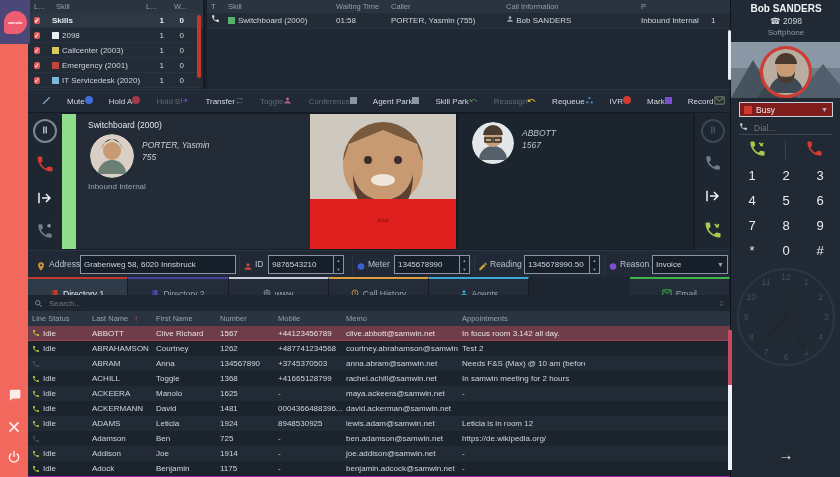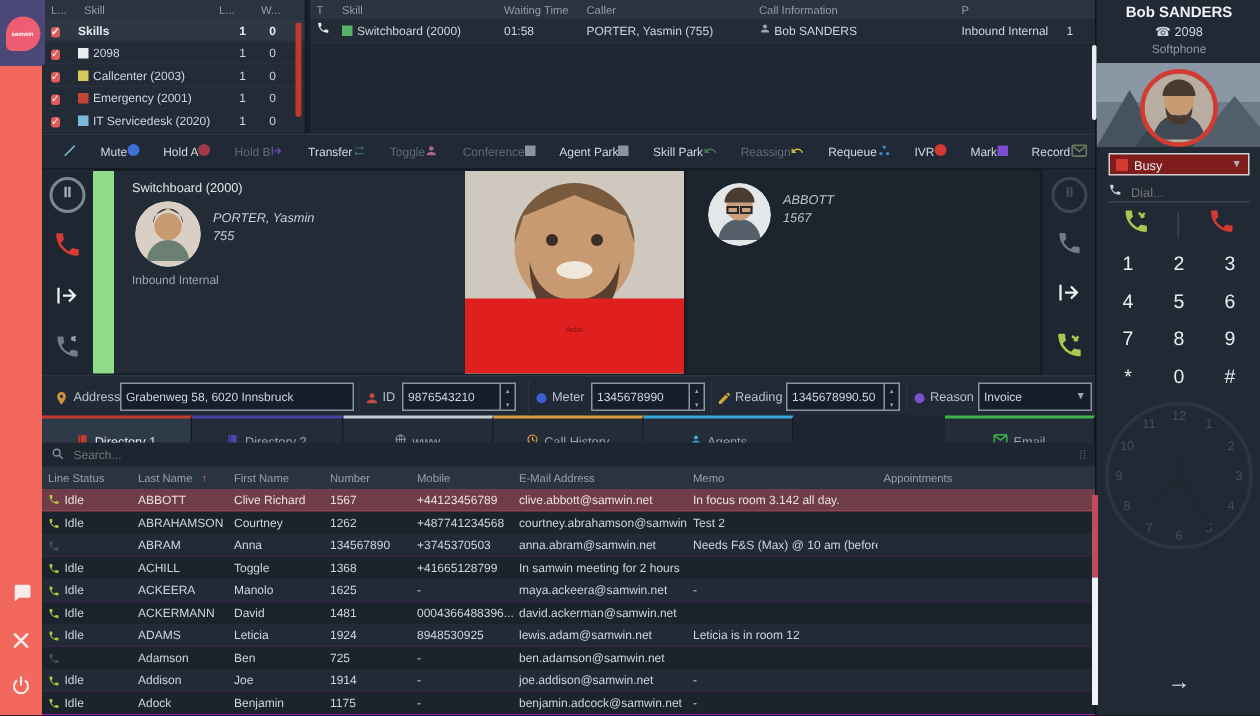--- a/index.html
+++ b/index.html
@@ -460,21 +460,20 @@
       <input placeholder="Search..." style="">
       <span style="color:#5d6875;font-size:8px">⁞⁞</span>
     </div>
 
     <div class="m dgrid" id="dirheader">
         <span>Line Status</span>
         <span>Last Name<span style="color: rgb(216, 106, 106);"> ↑</span></span>
         <span>First Name</span>
         <span>Number</span>
         <span>Mobile</span>
-        <span>E-Mail Address</span>
         <span>Memo</span>
         <span>Appointments</span>
       </div>
     <div class="m" id="dirrows">
         <div class="dgrid drow sel">
           <span><svg width="8" height="8" viewBox="0 0 24 24">
               <path fill="#b5c93c" d="M6.62 10.79c1.44 2.83 3.76 5.14 6.59 6.59l2.2-2.21c.27-.27.67-.36 1.02-.24 1.12.37 2.33.57 3.57.57.55 0 1 .45 1 1V20c0 .55-.45 1-1 1-9.39 0-17-7.61-17-17 0-.55.45-1 1-1h3.5c.55 0 1 .45 1 1 0 1.25.2 2.45.57 3.57.11.35.03.74-.25 1.02l-2.2 2.2z"></path>
             </svg> Idle</span>
           <span>ABBOTT</span>
           <span>Clive Richard</span>
@@ -511,20 +510,21 @@
           <span></span>
         </div>
         <div class="dgrid drow">
           <span><svg width="8" height="8" viewBox="0 0 24 24">
               <path fill="#b5c93c" d="M6.62 10.79c1.44 2.83 3.76 5.14 6.59 6.59l2.2-2.21c.27-.27.67-.36 1.02-.24 1.12.37 2.33.57 3.57.57.55 0 1 .45 1 1V20c0 .55-.45 1-1 1-9.39 0-17-7.61-17-17 0-.55.45-1 1-1h3.5c.55 0 1 .45 1 1 0 1.25.2 2.45.57 3.57.11.35.03.74-.25 1.02l-2.2 2.2z"></path>
             </svg> Idle</span>
           <span>ACHILL</span>
           <span>Toggle</span>
           <span>1368</span>
           <span>+41665128799</span>
+          <span>rachel.achill@samwin.net</span>
           <span>In samwin meeting for 2 hours</span>
           <span></span>
         </div>
         <div class="dgrid drow">
           <span><svg width="8" height="8" viewBox="0 0 24 24">
               <path fill="#b5c93c" d="M6.62 10.79c1.44 2.83 3.76 5.14 6.59 6.59l2.2-2.21c.27-.27.67-.36 1.02-.24 1.12.37 2.33.57 3.57.57.55 0 1 .45 1 1V20c0 .55-.45 1-1 1-9.39 0-17-7.61-17-17 0-.55.45-1 1-1h3.5c.55 0 1 .45 1 1 0 1.25.2 2.45.57 3.57.11.35.03.74-.25 1.02l-2.2 2.2z"></path>
             </svg> Idle</span>
           <span>ACKEERA</span>
           <span>Manolo</span>
           <span>1625</span>
@@ -561,20 +561,21 @@
           <span>
             <svg width="8" height="8" viewBox="0 0 24 24">
               <path fill="#48525e" d="M6.62 10.79c1.44 2.83 3.76 5.14 6.59 6.59l2.2-2.21c.27-.27.67-.36 1.02-.24 1.12.37 2.33.57 3.57.57.55 0 1 .45 1 1V20c0 .55-.45 1-1 1-9.39 0-17-7.61-17-17 0-.55.45-1 1-1h3.5c.55 0 1 .45 1 1 0 1.25.2 2.45.57 3.57.11.35.03.74-.25 1.02l-2.2 2.2z"></path>
             </svg>
           </span>
           <span>Adamson</span>
           <span>Ben</span>
           <span>725</span>
           <span>-</span>
           <span>ben.adamson@samwin.net</span>
+          <span>https://de.wikipedia.org/</span>
           <span></span>
         </div>
         <div class="dgrid drow">
           <span><svg width="8" height="8" viewBox="0 0 24 24">
               <path fill="#b5c93c" d="M6.62 10.79c1.44 2.83 3.76 5.14 6.59 6.59l2.2-2.21c.27-.27.67-.36 1.02-.24 1.12.37 2.33.57 3.57.57.55 0 1 .45 1 1V20c0 .55-.45 1-1 1-9.39 0-17-7.61-17-17 0-.55.45-1 1-1h3.5c.55 0 1 .45 1 1 0 1.25.2 2.45.57 3.57.11.35.03.74-.25 1.02l-2.2 2.2z"></path>
             </svg> Idle</span>
           <span>Addison</span>
           <span>Joe</span>
           <span>1914</span>
           <span>-</span>

